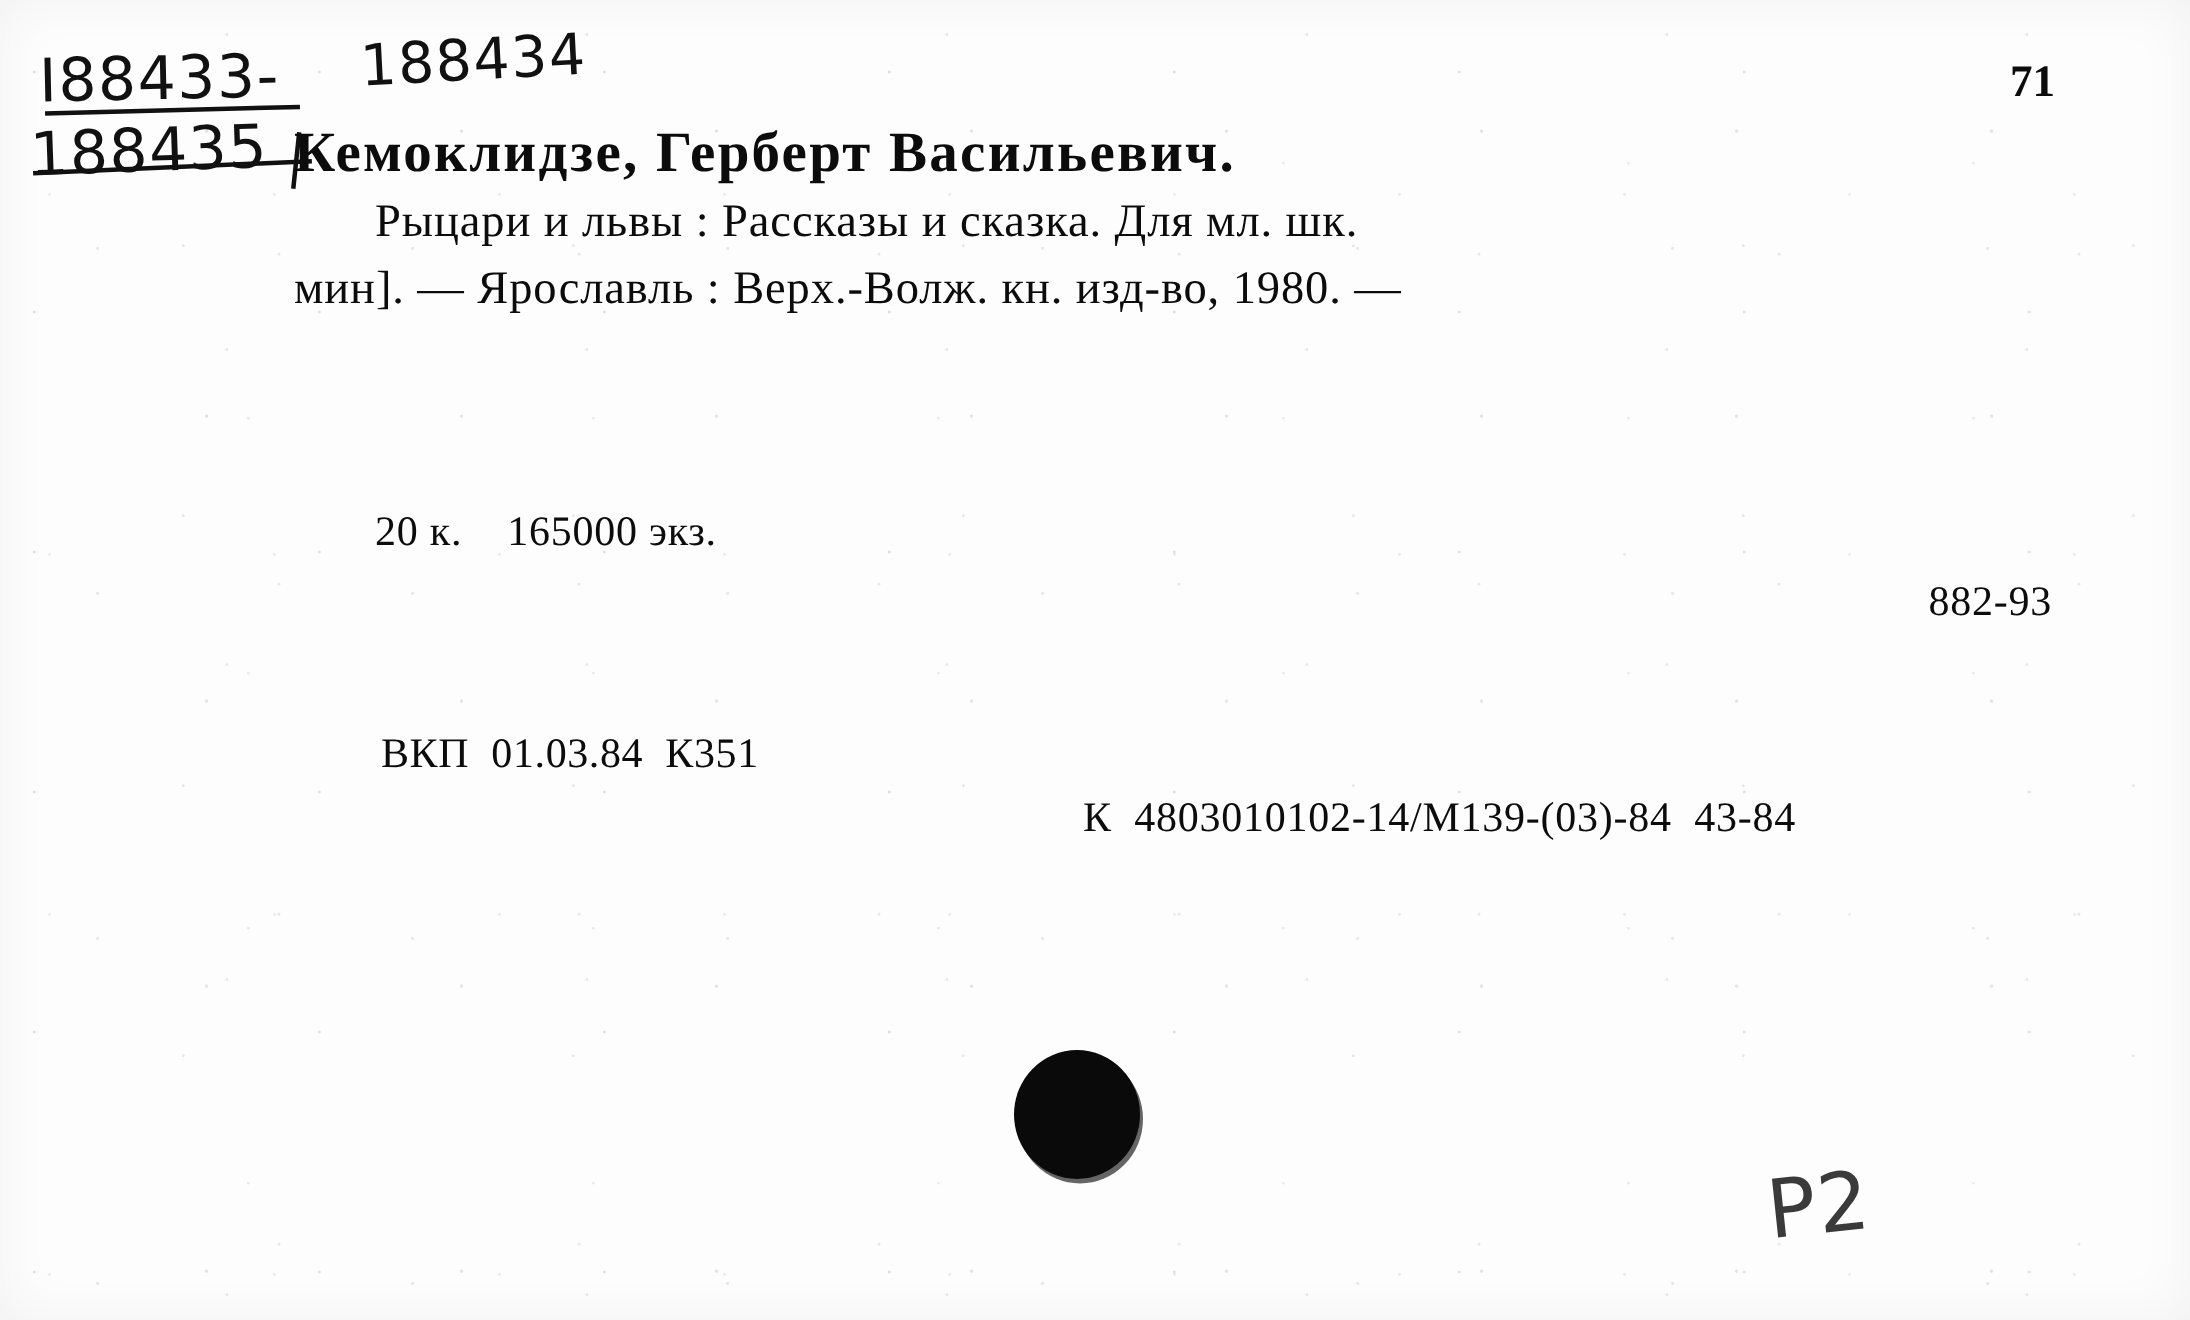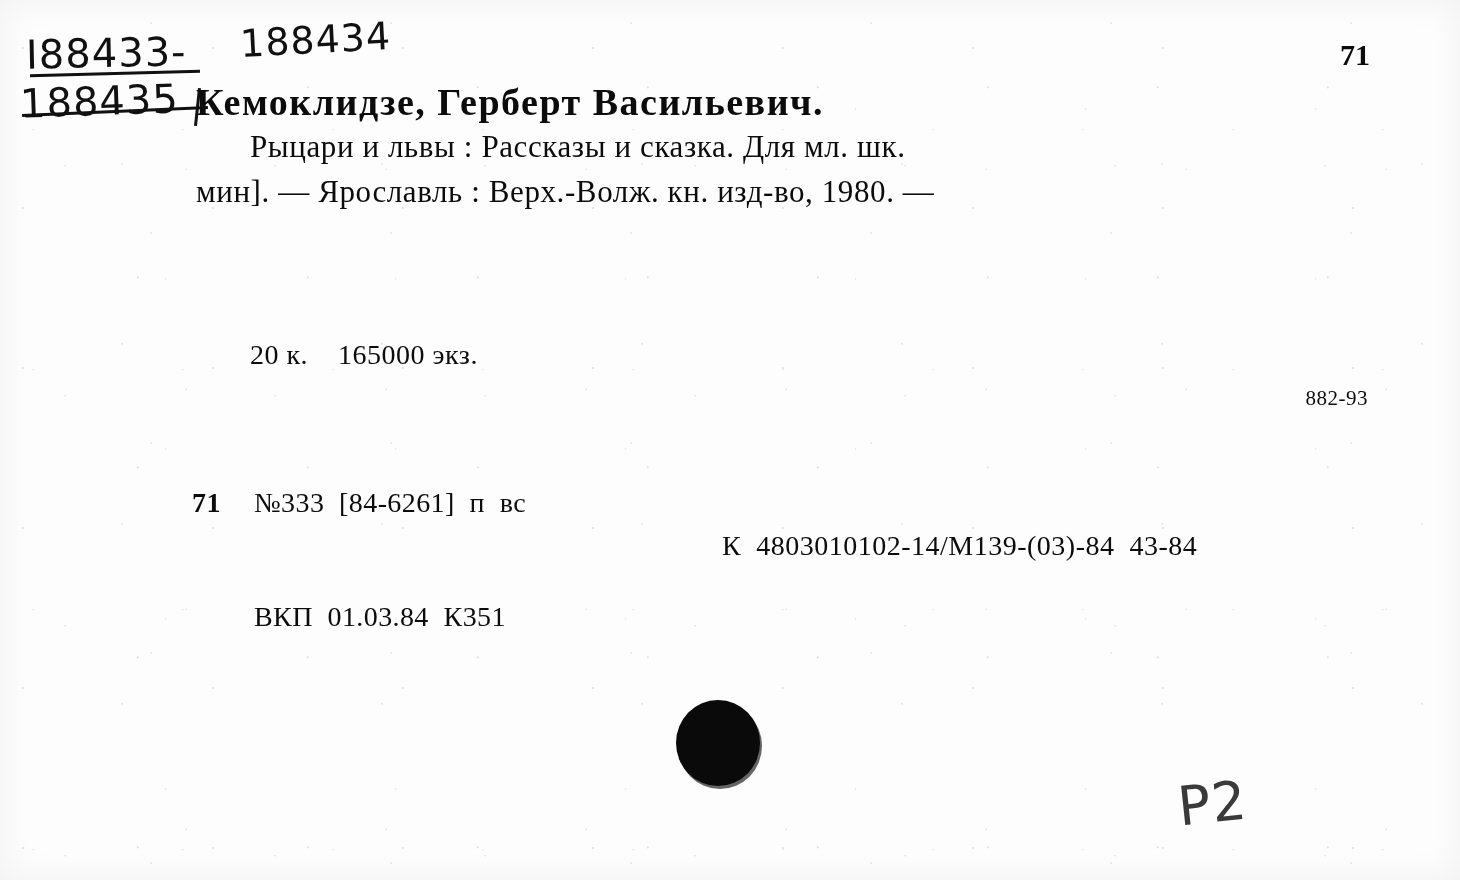--- a/index.html
+++ b/index.html
@@ -135,21 +135,21 @@
     font-size: 28px;
     letter-spacing: 0.5px;
     white-space: pre;
     margin-top: 39px;
   }
 
   #class-code {
     position: absolute;
     right: 92px;
     top: 386px;
-    font-size: 21px;
+    font-size: 28px;
     letter-spacing: 0.5px;
   }
 
   #ref-block {
     position: absolute;
     left: 192px;
     top: 408px;
     font-size: 28px;
     line-height: 38px;
     letter-spacing: 0.4px;
@@ -213,21 +213,20 @@
   <div id="body-block">
     <div class="ln ind">Рыцари и львы : Рассказы и сказка. Для мл. шк.</div>
     <div class="ln">мин]. — Ярославль : Верх.-Волж. кн. изд-во, 1980. —</div>
   </div>
 
   <div id="price-line">20 к.    165000 экз.</div>
 
   <div id="class-code">882-93</div>
 
   <div id="ref-block">
-    <div><span class="rowmark">71</span><span>№333  [84-6261]  п  вс</span></div>
     <div><span class="rowmark blank"></span><span>ВКП  01.03.84  К351</span></div>
   </div>
 
   <div id="imprint">К  4803010102-14/М139-(03)-84  43-84</div>
 
   <div id="punch-hole"></div>
 
   <div class="hand" id="hw-p2">P2</div>
 
   <div id="edge-shade"></div>

